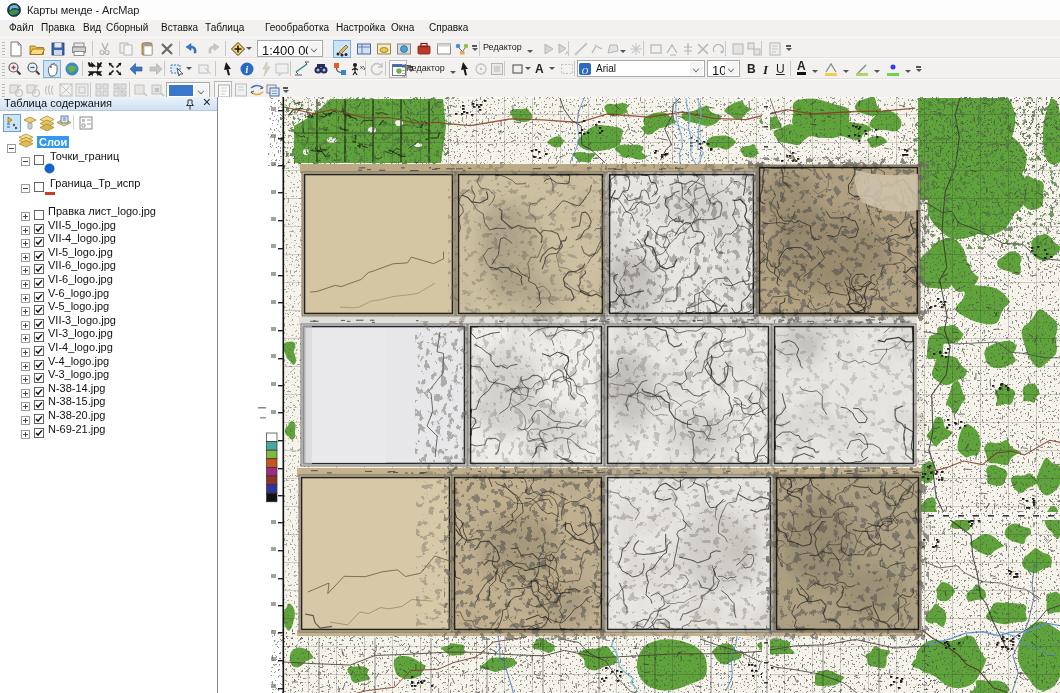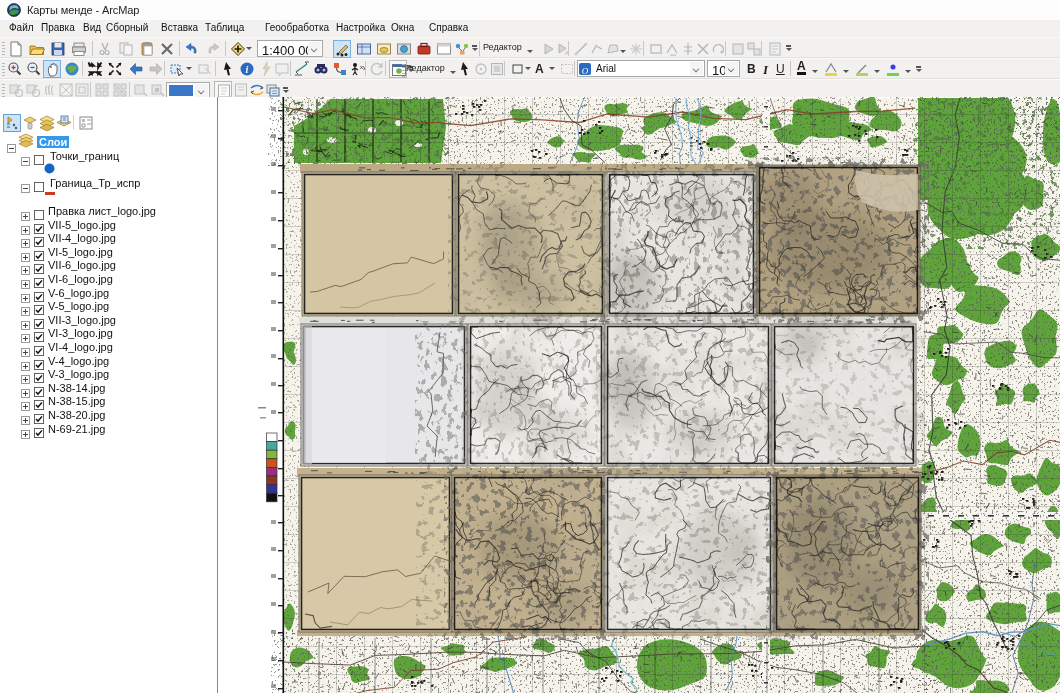--- a/index.html
+++ b/index.html
@@ -421,20 +421,23 @@
         <path d="M14,6 l-2,-2 m2,2 l-3,1 M2,10 l2,2 m-2,-2 l3,-1" stroke="#555" stroke-width="1"></path>
       </svg></span>
     <span class="tbi" style="left:264px;top:1px;"><svg width="16" height="16" viewBox="0 0 16 16">
         <rect x="2" y="3" width="9" height="8" fill="#e8e8e8" stroke="#888"></rect>
         <rect x="5" y="6" width="9" height="8" fill="#d8e8f8" stroke="#4a6a9a"></rect>
         <path d="M7,9 h5 M7,11.5 h5" stroke="#7a9ac0" stroke-width="1"></path>
       </svg></span>
     <span class="ovf" style="left:283px;top:7px"></span>
   </div>
 <div class="toc">
+    <div class="tochdr"><span>Таблица содержания</span><svg class="pin" width="9" height="11" viewBox="0 0 9 11">
+        <path d="M2,1 h4 v4 l1.5,1.5 h-7 L2,5 Z M4,6.5 v4" fill="none" stroke="#333" stroke-width="1"></path>
+      </svg><span class="tocx">×</span></div>
     <div class="toctb">
       <span class="toci sel"><svg width="16" height="16" viewBox="0 0 16 16">
           <path d="M4,2 L8,5 L4,8 Z" fill="#e8b84a" stroke="#8a6a1a" stroke-width="0.7"></path>
           <path d="M3,9 h3 M3,12 h3" stroke="#4a90d0" stroke-width="1.4"></path>
           <circle cx="10" cy="10" r="1.2" fill="#555"></circle>
           <circle cx="12" cy="13" r="1.2" fill="#555"></circle>
         </svg></span>
       <span class="toci" style="left:21px"><svg width="16" height="16" viewBox="0 0 16 16">
           <path d="M8,2 L14,5 L8,8 L2,5 Z" fill="#f0d070" stroke="#9a7a2a" stroke-width="0.7"></path>
           <rect x="6" y="8" width="4" height="6" rx="1" fill="#d0d0d0" stroke="#888" stroke-width="0.7"></rect>

